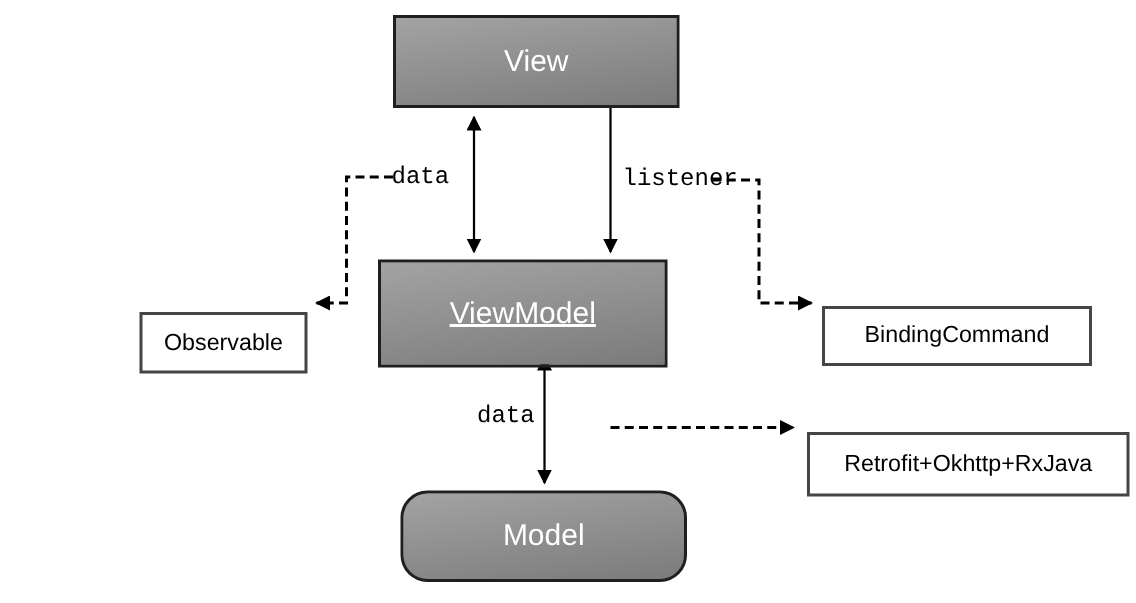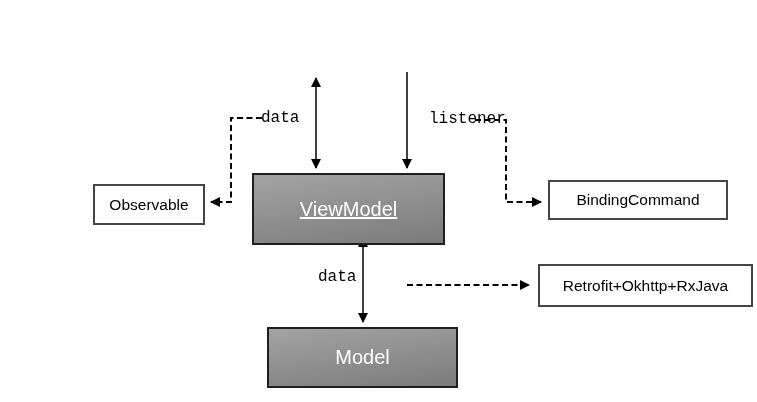--- a/index.html
+++ b/index.html
@@ -29,37 +29,38 @@
     background: linear-gradient(172deg, #a3a3a3 0%, #7b7b7b 100%);
     border: 2px solid #1f1f1f;
     color: #ffffff;
     font-size: 20px;
   }
   .node-outline {
     background: #ffffff;
     border: 2px solid #454545;
     color: #000000;
     font-size: 15.5px;
+    margin-top: 24px;
   }
   .edge-label {
     position: absolute;
     color: #000000;
     font-size: 16px;
     line-height: 19px;
     white-space: nowrap;
     font-family: Liberation Mono, monospace;
   }
   #node-view        { left: 262px; top: 10px;  width: 191px; height: 62px; }
   #node-viewmodel   { left: 252px; top: 173px; width: 193px; height: 72px; text-decoration: underline; }
-  #node-model       { left: 267px; top: 327px; width: 191px; height: 61px; }
+  #node-model       { left: 267px; top: 327px; width: 191px; height: 61px; border-radius: 18px; }
   #node-observable  { left: 93px;  top: 184px; width: 112px; height: 41px; }
   #node-bindingcommand { left: 548px; top: 180px; width: 180px; height: 40px; }
   #node-retrofit    { left: 538px; top: 264px; width: 215px; height: 43px; text-align: right; }
   #label-data-top    { left: 261px; top: 109px; }
-  #label-listener    { left: 415px; top: 110px; margin-left: 14px; }
+  #label-listener    { left: 415px; top: 110px; }
   #label-data-bottom { left: 318px; top: 268px; }
 </style>
 </head>
 <body>
 
 <div class="stage">
 
   <svg class="arrow-layer" viewBox="0 0 757 402" xmlns="http://www.w3.org/2000/svg">
     <defs>
       <marker id="arw" viewBox="0 0 10 10" refX="9" refY="5" markerUnits="userSpaceOnUse" markerWidth="10" markerHeight="10" orient="auto-start-reverse">
@@ -73,20 +74,23 @@
 
     <line x1="363" y1="238" x2="363" y2="322" stroke="#000000" stroke-width="1.5" marker-start="url(#arw)" marker-end="url(#arw)"></line>
 
     <path d="M262 118 H231 V202 H211" fill="none" stroke="#000000" stroke-width="2" stroke-dasharray="6 3.5" marker-end="url(#arw)"></path>
 
     <path d="M475 120 H506 V202 H541" fill="none" stroke="#000000" stroke-width="2" stroke-dasharray="6 3.5" marker-end="url(#arw)"></path>
 
     <line x1="407" y1="285" x2="529" y2="285" stroke="#000000" stroke-width="2" stroke-dasharray="6 3.5" marker-end="url(#arw)"></line>
   </svg>
 
+  <div class="node node-filled" id="node-view">
+    <span>View</span>
+  </div>
 
   <div class="node node-filled" id="node-viewmodel">
     <span>ViewModel</span>
   </div>
 
   <div class="node node-filled" id="node-model">
     <span>Model</span>
   </div>
 
   <div class="node node-outline" id="node-observable">

